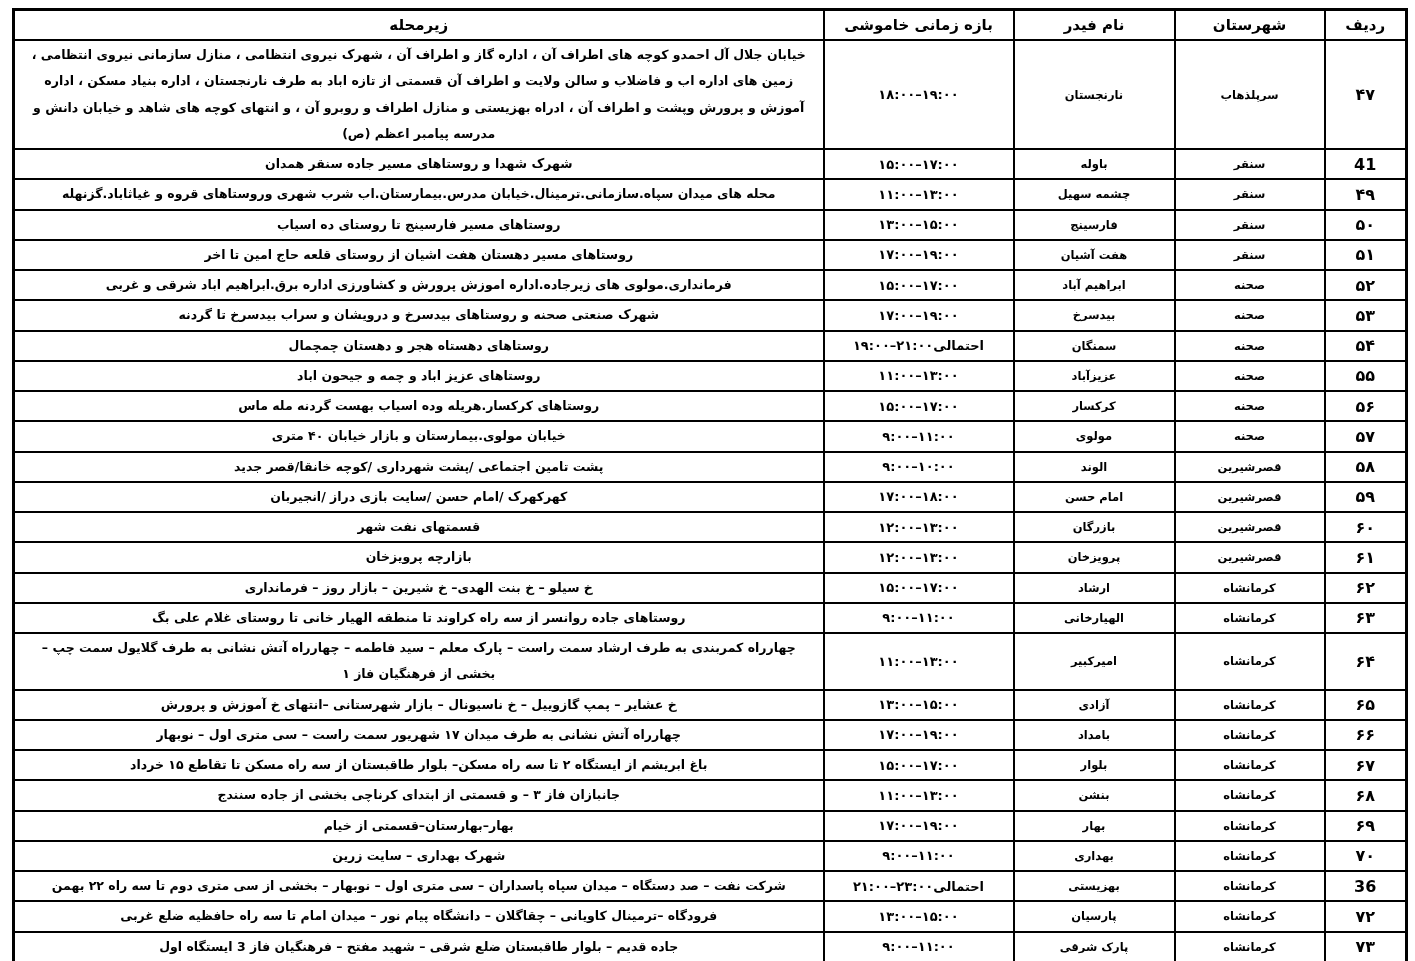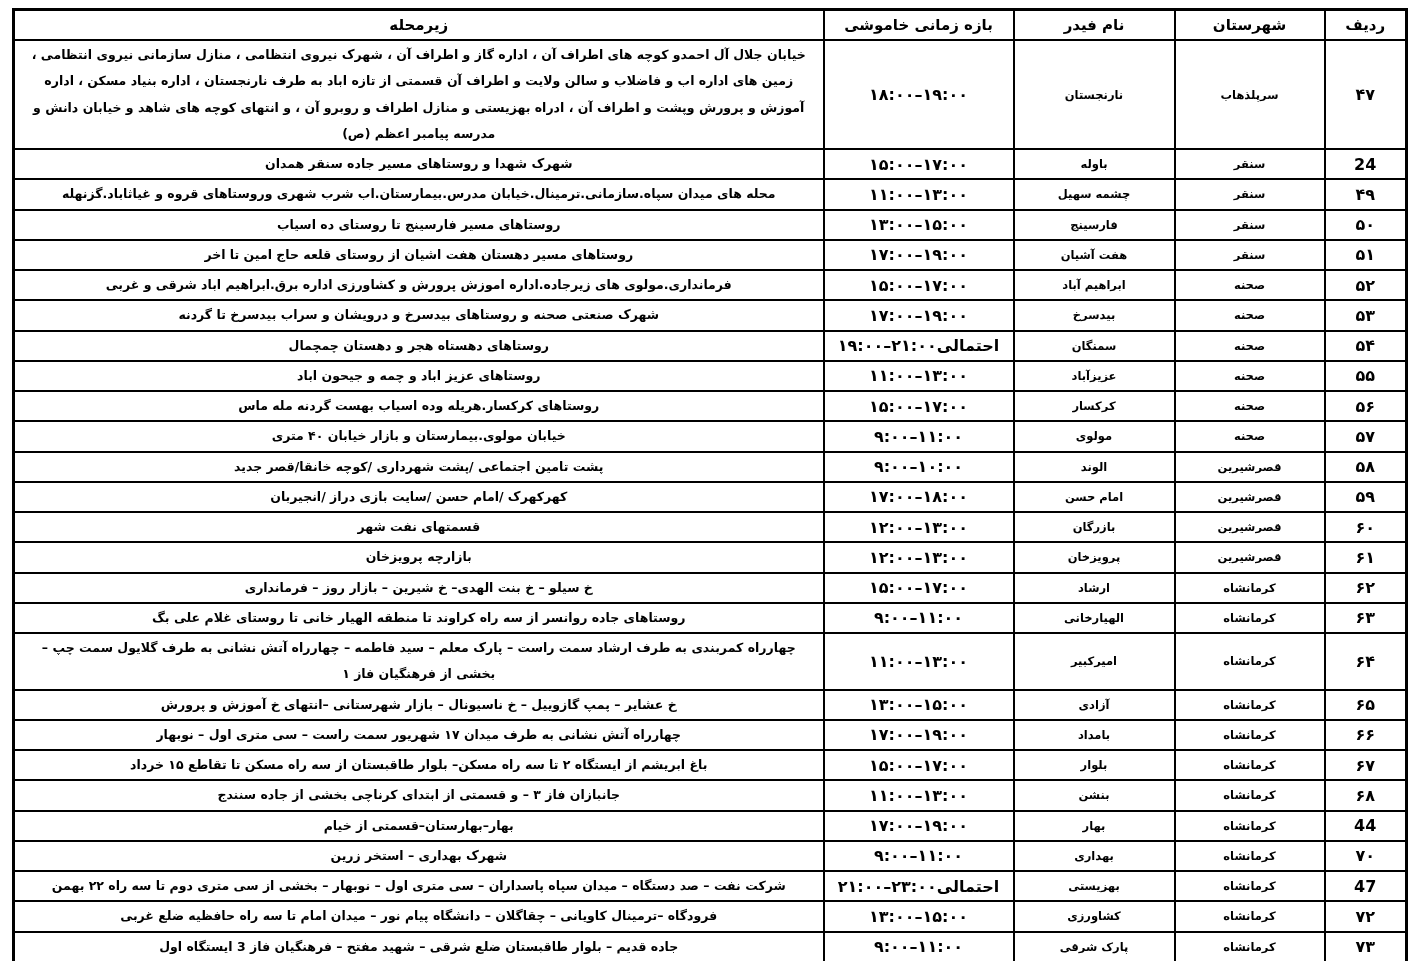--- a/index.html
+++ b/index.html
@@ -26,21 +26,21 @@
   }
   thead th{height:26px;font-size:15px;}
   col.c-rownum{width:82px;}
   col.c-county{width:150px;}
   col.c-feeder{width:161px;}
   col.c-time{width:190px;}
   col.c-area{width:810px;}
   td.rownum{font-size:16px;text-align:center;}
   td.county{font-size:11.5px;}
   td.feeder{font-size:11.5px;margin-top:36px;}
-  td.time{font-size:16px;}
+  td.time{font-size:13px;}
   td.time .ltr{direction:ltr;unicode-bidi:isolate;display:inline-block;}
   td.area{font-size:12.5px;line-height:2.1;}
   tbody td{height:21px;}
 </style>
 </head>
 <body>
 
 <div class="sheet">
   <table class="outage">
     <colgroup>
@@ -61,21 +61,21 @@
     </thead>
     <tbody>
         <tr>
           <td class="rownum">۴۷</td>
           <td class="county">سرپلذهاب</td>
           <td class="feeder">نارنجستان</td>
           <td class="time"><span class="ltr">۱۸:۰۰–۱۹:۰۰</span></td>
           <td class="area">خیابان جلال آل احمدو کوچه های اطراف آن ، اداره گاز و اطراف آن ، شهرک نیروی انتظامی ، منازل سازمانی نیروی انتظامی ، زمین های اداره اب و فاضلاب و سالن ولایت و اطراف آن  قسمتی از تازه اباد به طرف نارنجستان ، اداره بنیاد مسکن ،  اداره آموزش و پرورش وپشت و اطراف آن ، ادراه بهزیستی و منازل اطراف و روبرو آن ، و انتهای کوچه های شاهد و خیابان دانش و مدرسه پیامبر اعظم (ص)</td>
         </tr>
         <tr>
-          <td class="rownum">24</td>
+          <td class="rownum">41</td>
           <td class="county">سنقر</td>
           <td class="feeder">باوله</td>
           <td class="time"><span class="ltr">۱۵:۰۰–۱۷:۰۰</span></td>
           <td class="area">شهرک شهدا و روستاهای مسیر جاده سنقر همدان</td>
         </tr>
         <tr>
           <td class="rownum">۴۹</td>
           <td class="county">سنقر</td>
           <td class="feeder">چشمه سهیل</td>
           <td class="time"><span class="ltr">۱۱:۰۰–۱۳:۰۰</span></td>
@@ -208,44 +208,44 @@
           <td class="area">باغ ابریشم از ایستگاه ۲ تا سه راه مسکن– بلوار طاقبستان از سه راه مسکن تا تقاطع ۱۵ خرداد</td>
         </tr>
         <tr>
           <td class="rownum">۶۸</td>
           <td class="county">کرمانشاه</td>
           <td class="feeder">بنشن</td>
           <td class="time"><span class="ltr">۱۱:۰۰–۱۳:۰۰</span></td>
           <td class="area">جانبازان فاز ۳ – و قسمتی از ابتدای کرناچی بخشی از جاده سنندج</td>
         </tr>
         <tr>
-          <td class="rownum">44</td>
+          <td class="rownum">۶۹</td>
           <td class="county">کرمانشاه</td>
           <td class="feeder">بهار</td>
           <td class="time"><span class="ltr">۱۷:۰۰–۱۹:۰۰</span></td>
           <td class="area">بهار–بهارستان–قسمتی از خیام</td>
         </tr>
         <tr>
           <td class="rownum">۷۰</td>
           <td class="county">کرمانشاه</td>
           <td class="feeder">بهداری</td>
           <td class="time"><span class="ltr">۹:۰۰–۱۱:۰۰</span></td>
-          <td class="area">شهرک بهداری – استخر زرین</td>
-        </tr>
-        <tr>
-          <td class="rownum">47</td>
+          <td class="area">شهرک بهداری – سایت زرین</td>
+        </tr>
+        <tr>
+          <td class="rownum">36</td>
           <td class="county">کرمانشاه</td>
           <td class="feeder">بهزیستی</td>
           <td class="time"><span class="ltr">۲۱:۰۰–۲۳:۰۰احتمالی</span></td>
           <td class="area">شرکت نفت – صد دستگاه – میدان سپاه پاسداران – سی متری اول – نوبهار – بخشی از سی متری دوم تا سه راه ۲۲ بهمن</td>
         </tr>
         <tr>
           <td class="rownum">۷۲</td>
           <td class="county">کرمانشاه</td>
-          <td class="feeder">کشاورزی</td>
+          <td class="feeder">پارسیان</td>
           <td class="time"><span class="ltr">۱۳:۰۰–۱۵:۰۰</span></td>
           <td class="area">فرودگاه –ترمینال کاویانی – چقاگلان – دانشگاه پیام نور – میدان امام تا سه راه حافظیه ضلع غربی</td>
         </tr>
         <tr>
           <td class="rownum">۷۳</td>
           <td class="county">کرمانشاه</td>
           <td class="feeder">پارک شرقی</td>
           <td class="time"><span class="ltr">۹:۰۰–۱۱:۰۰</span></td>
           <td class="area">جاده قدیم – بلوار طاقبستان ضلع شرقی – شهید مفتح – فرهنگیان فاز 3 ایستگاه اول</td>
         </tr>

